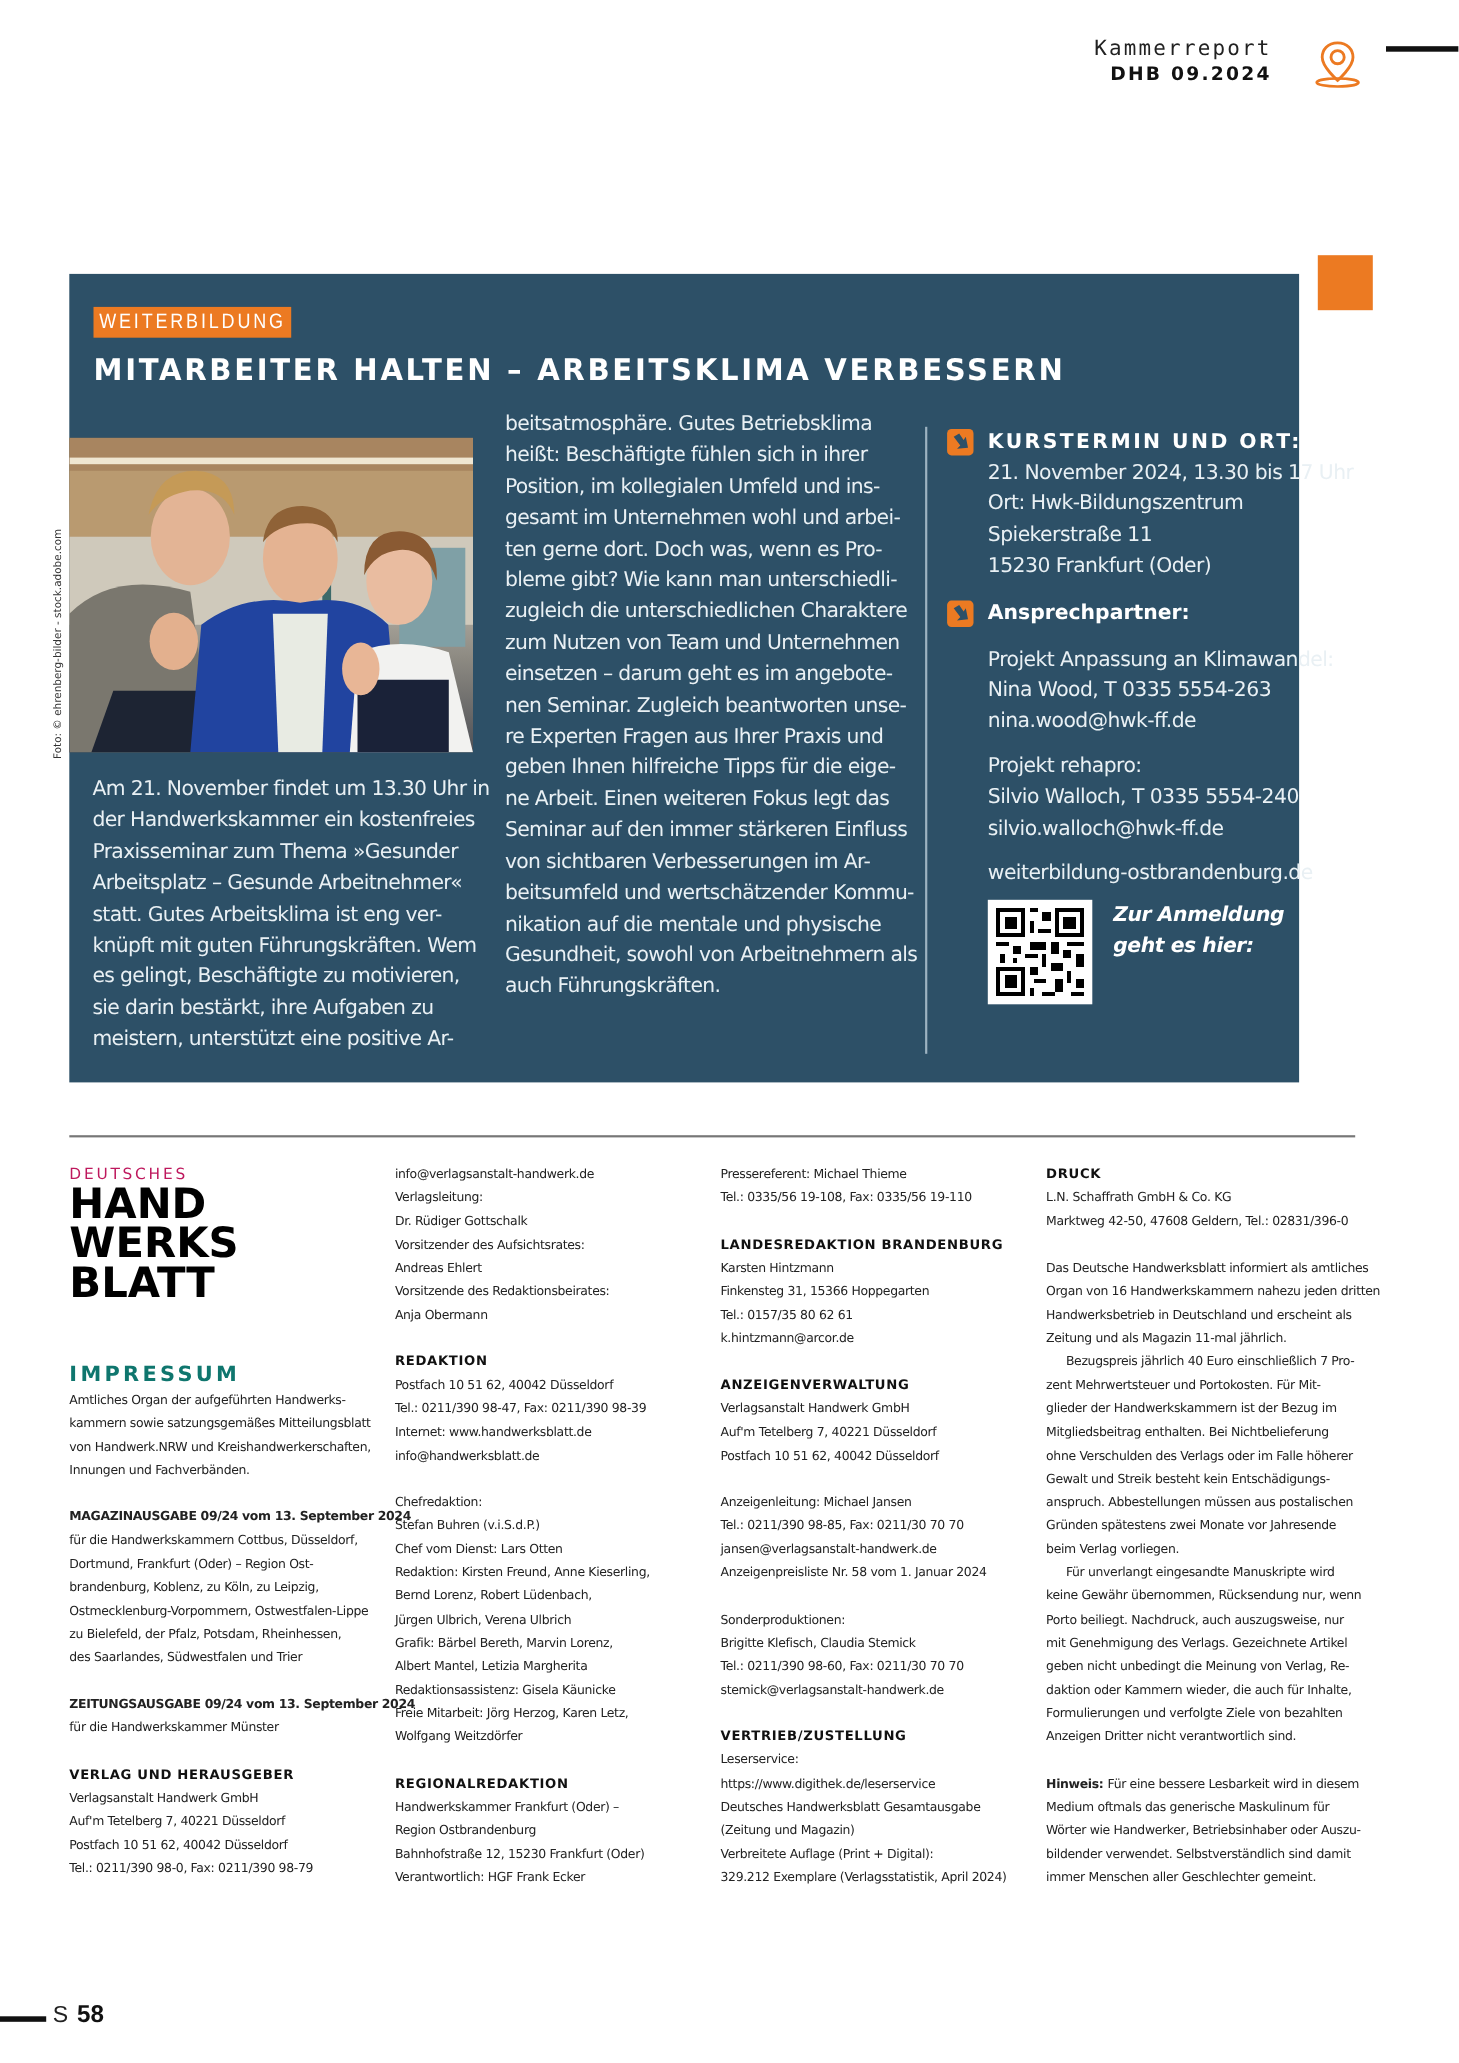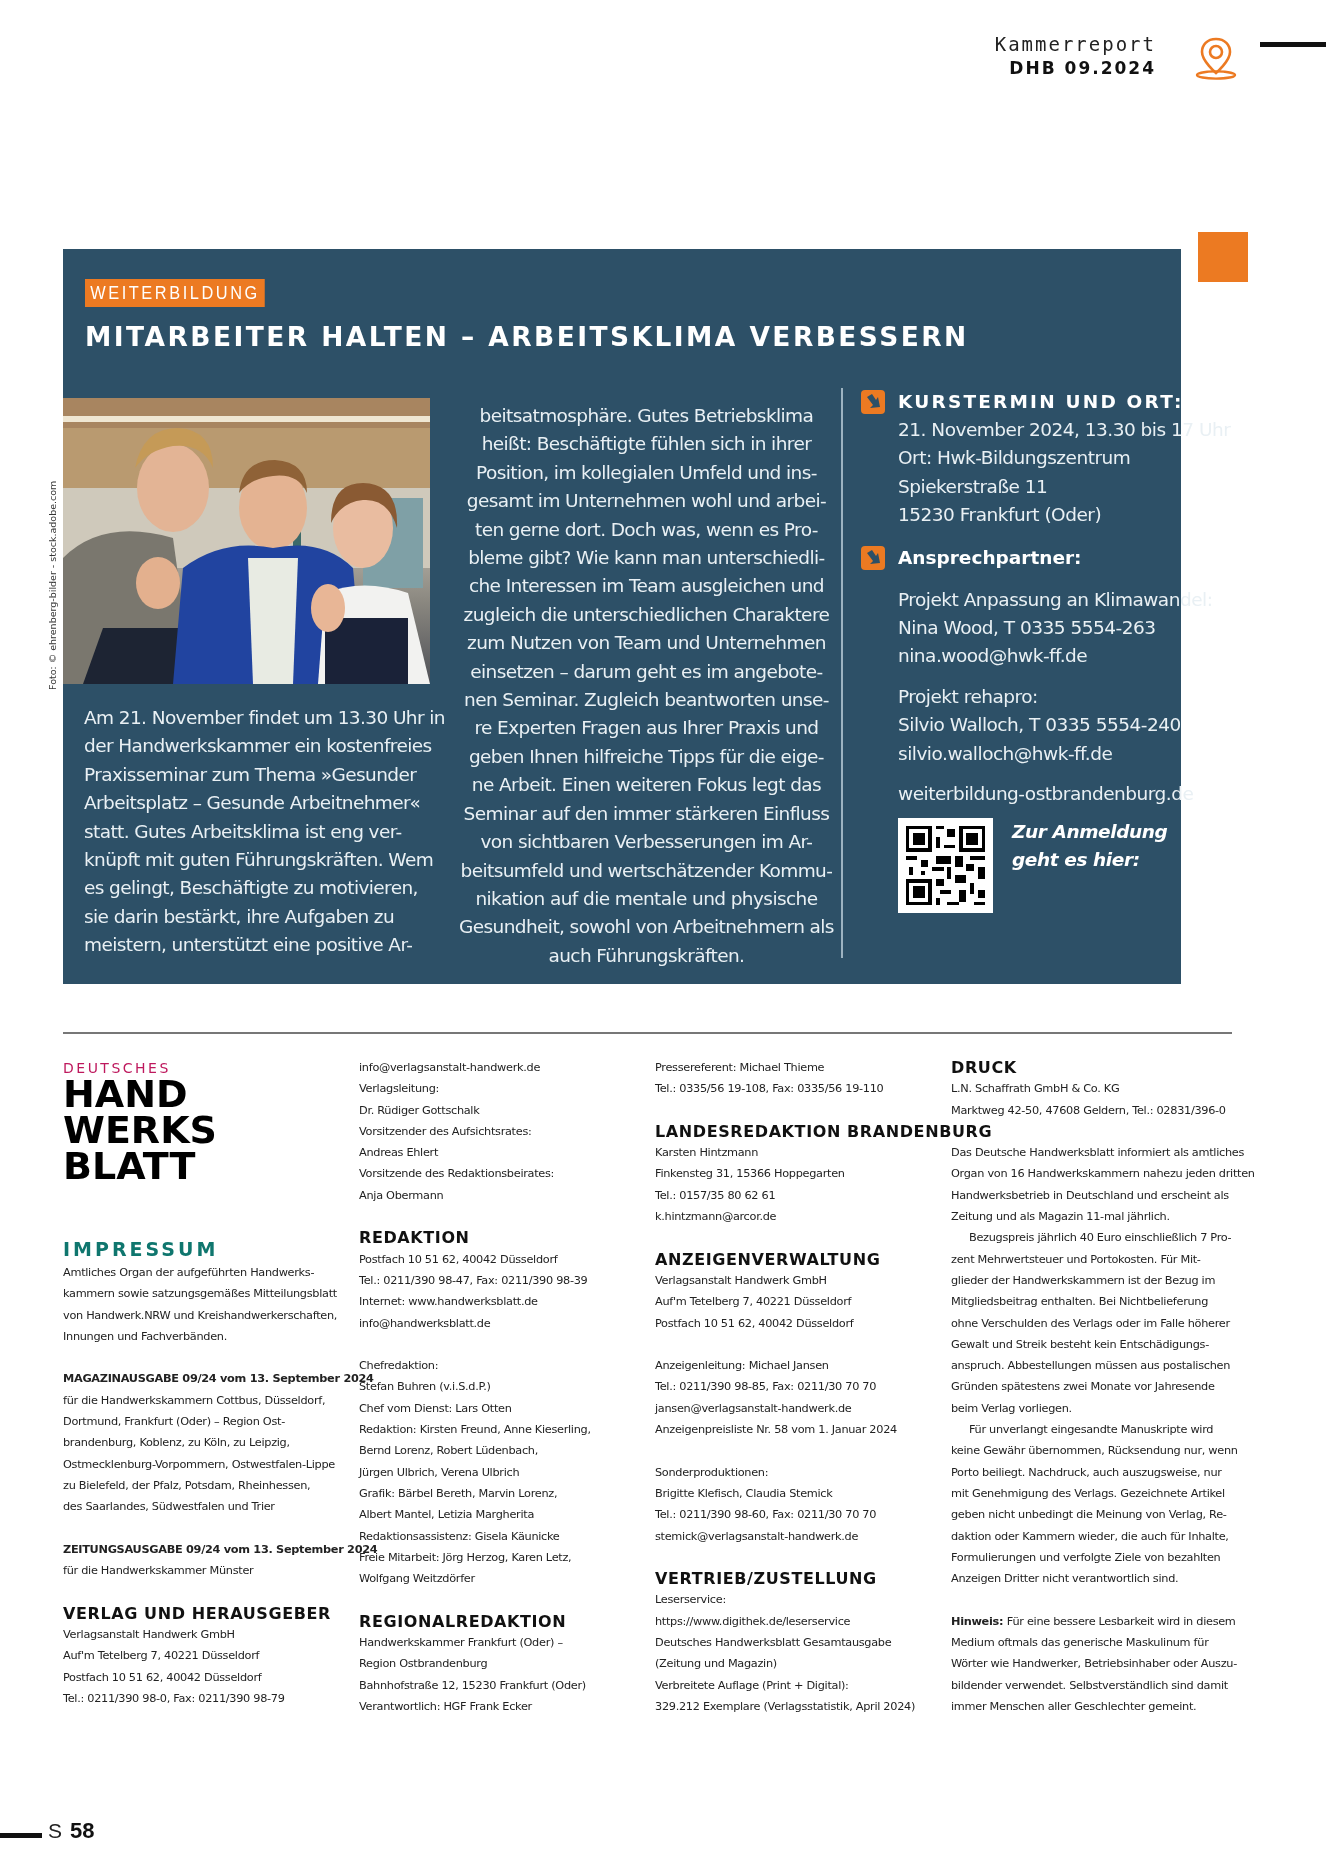--- a/index.html
+++ b/index.html
@@ -23,21 +23,21 @@
 
   .photo { position: absolute; left: 0px; top: 149px; width: 367px; height: 286px; overflow: hidden;
            background: linear-gradient(180deg, #9b7a55 0%, #b59468 20%, #c9c4b8 40%, #8d8a82 70%, #4e5056 100%); }
   .photo svg { width: 100%; height: 100%; display: block; }
   .credit { position: absolute; left: 47px; top: 690px; transform: rotate(-90deg); transform-origin: left top;
             font-size: 9.5px; color: #333; white-space: nowrap; font-family: "DejaVu Sans", sans-serif; }
 
   .col { position: absolute; font-family: "DejaVu Sans", sans-serif; font-size: 18.5px; line-height: 28.4px; color: #e9f0f4;
          letter-spacing: -0.6px; white-space: nowrap; }
   .col1 { left: 21px; top: 455px; }
-  .col2 { left: 396px; top: 153px; text-align: center; }
+  .col2 { left: 396px; top: 123px; }
   .col p { margin: 0; }
 
   .divider { position: absolute; left: 778px; top: 139px; width: 2px; height: 570px; background: #b9ccd8; opacity: 0.8; }
   .info { position: absolute; left: 798px; top: 139px; width: 360px; }
   .info-row { position: relative; padding-left: 37px; }
   .arrow-icon { position: absolute; left: 0; top: 2px; width: 24px; height: 24px; background: #ec7a22; border-radius: 4px; }
   .arrow-icon svg { width: 24px; height: 24px; display: block; }
   .info-h { font-family: "DejaVu Sans", sans-serif; font-weight: bold; font-size: 18.5px; color: #fff; letter-spacing: 2.2px; line-height: 28px; }
   .info-h2 { letter-spacing: 0; }
   .info-t { font-family: "DejaVu Sans", sans-serif; font-size: 18.5px; color: #e9f0f4; line-height: 28.4px; letter-spacing: -0.5px; white-space: nowrap; }
@@ -48,21 +48,21 @@
   .qr-cta { position: absolute; left: 114px; top: 0px; font-family: "DejaVu Sans", sans-serif; font-weight: bold; font-size: 18.5px; line-height: 28px; color: #fff; letter-spacing: -0.4px; font-style: italic; }
 
   
   .hrule { position: absolute; left: 63px; top: 1032px; width: 1169px; height: 2px; background: #777; }
   .logo { position: absolute; left: 63px; top: 1060px; }
   .logo-top { font-family: "DejaVu Sans", sans-serif; font-size: 14px; letter-spacing: 2.5px; color: #be185d; line-height: 16px; }
   .logo-big { font-family: "DejaVu Sans", sans-serif; font-weight: bold; font-size: 38px; line-height: 36px; letter-spacing: 0px; color: #000; }
 
   .imp-title { position: absolute; left: 63px; top: 1238px; font-family: "DejaVu Sans", sans-serif; font-weight: bold; font-size: 19px; letter-spacing: 3px; color: #0f766e; }
   .imp-col { position: absolute; font-family: "DejaVu Sans", sans-serif; font-size: 11.3px; line-height: 21.3px; color: #222; letter-spacing: -0.3px; white-space: nowrap; }
-  .imp-col .h { font-weight: bold; letter-spacing: 0.6px; font-size: 16px; color: #111; }
+  .imp-col .h { font-weight: bold; letter-spacing: 0.6px; font-size: 12px; color: #111; }
   .imp-col .blank { height: 21.3px; }
   .imp-col .indent { padding-left: 18px; }
   .ic1 { left: 63px; top: 1262px; }
   .ic2 { left: 359px; top: 1057px; }
   .ic3 { left: 655px; top: 1057px; }
   .ic4 { left: 951px; top: 1057px; }
   .b { font-weight: bold; }
 
   
   .foot-rule { position: absolute; left: 0; top: 1833px; width: 42px; height: 5px; background: #111; }
@@ -134,21 +134,20 @@
     <p>meistern, unterstützt eine positive Ar-</p>
   </div>
 
   <div class="col col2">
     <p>beitsatmosphäre. Gutes Betriebsklima</p>
     <p>heißt: Beschäftigte fühlen sich in ihrer</p>
     <p>Position, im kollegialen Umfeld und ins-</p>
     <p>gesamt im Unternehmen wohl und arbei-</p>
     <p>ten gerne dort. Doch was, wenn es Pro-</p>
     <p>bleme gibt? Wie kann man unterschiedli-</p>
-    <p>che Interessen im Team ausgleichen und</p>
     <p>zugleich die unterschiedlichen Charaktere</p>
     <p>zum Nutzen von Team und Unternehmen</p>
     <p>einsetzen – darum geht es im angebote-</p>
     <p>nen Seminar. Zugleich beantworten unse-</p>
     <p>re Experten Fragen aus Ihrer Praxis und</p>
     <p>geben Ihnen hilfreiche Tipps für die eige-</p>
     <p>ne Arbeit. Einen weiteren Fokus legt das</p>
     <p>Seminar auf den immer stärkeren Einfluss</p>
     <p>von sichtbaren Verbesserungen im Ar-</p>
     <p>beitsumfeld und wertschätzender Kommu-</p>

